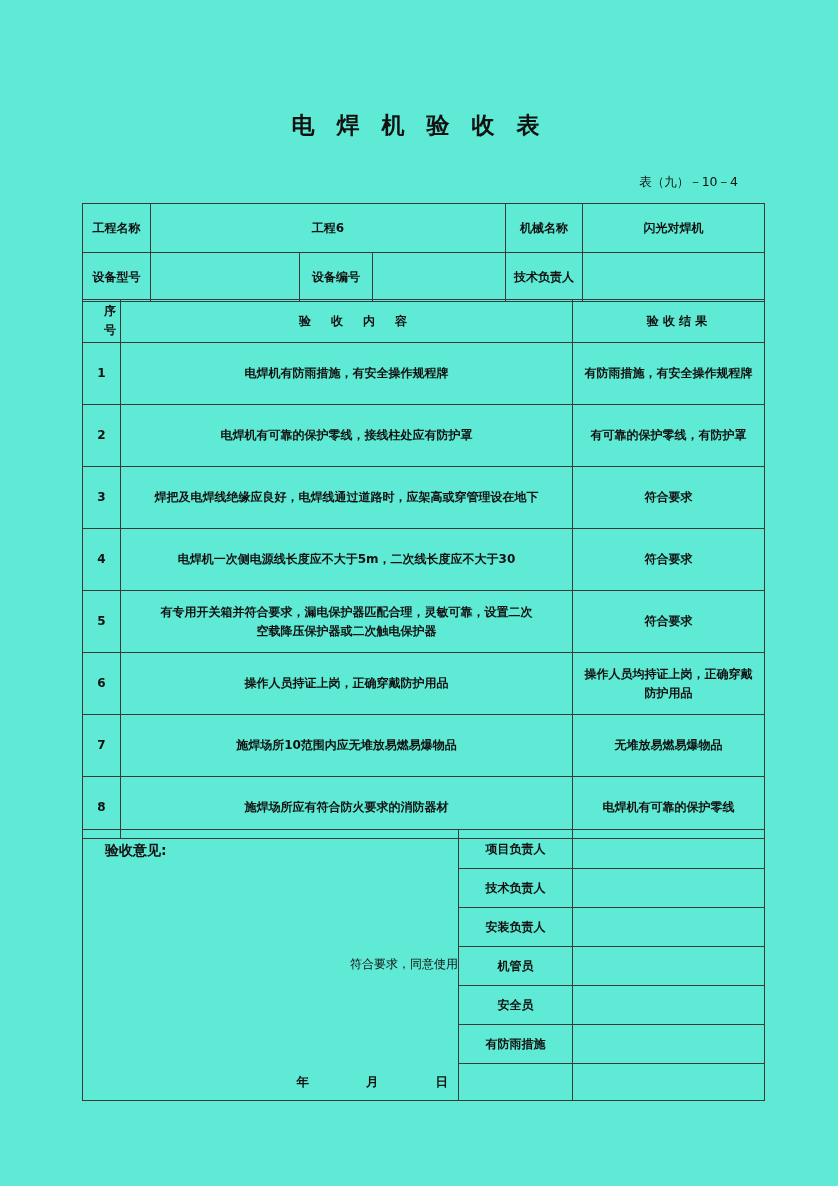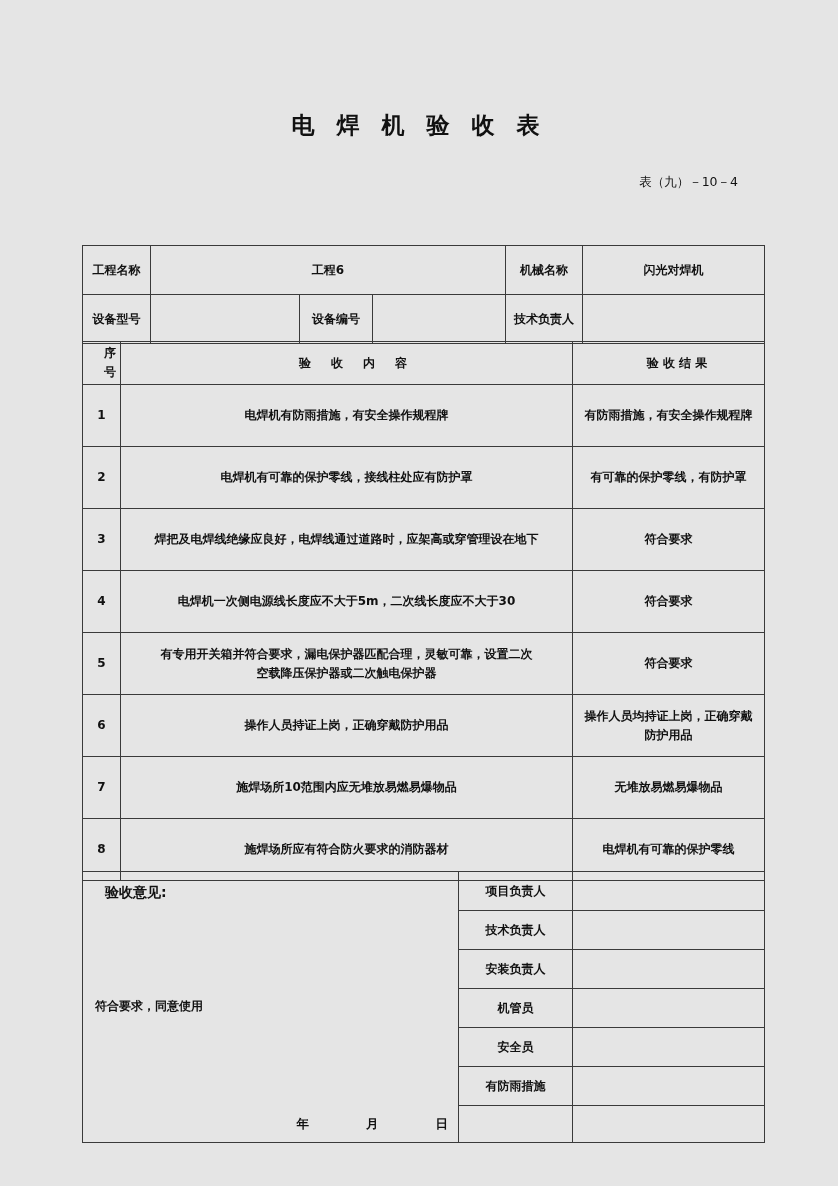--- a/index.html
+++ b/index.html
@@ -4,21 +4,21 @@
 <style>
   html, body {
     margin: 0;
     padding: 0;
     background: #ffffff;
   }
   .page {
     position: relative;
     width: 838px;
     height: 1186px;
-    background: #e5e5e5;
+    background: #5eead4;
     font-family: "DejaVu Sans", sans-serif;
     color: #111111;
     overflow: hidden;
   }
   .doc-title {
     position: absolute;
     top: 110px;
     left: 0;
     width: 100%;
     text-align: center;
@@ -33,21 +33,20 @@
     right: 100px;
     font-size: 12.5px;
     font-weight: normal;
   }
   table {
     position: absolute;
     left: 82px;
     border-collapse: collapse;
     table-layout: fixed;
     width: 682px;
-    margin-top: 42px;
   }
   td {
     border: 1.5px solid #3a3a3a;
     font-size: 12px;
     font-weight: bold;
     color: #111111;
     vertical-align: middle;
     text-align: center;
     overflow: hidden;
     line-height: 19px;
@@ -76,26 +75,26 @@
   }
   .opinion-label {
     position: absolute;
     left: 22px;
     top: 11px;
     font-size: 14px;
     font-weight: bold;
   }
   .opinion-text {
     position: absolute;
-    left: 12px;
+    left: 0;
     right: 0;
     top: 125px;
-    text-align: left;
+    text-align: right;
     font-size: 12px;
-    font-weight: bold;
+    font-weight: normal;
   }
   .date-line {
     position: absolute;
     right: 10px;
     bottom: 9px;
     display: flex;
     gap: 57px;
     font-size: 12.5px;
     font-weight: bold;
   }

